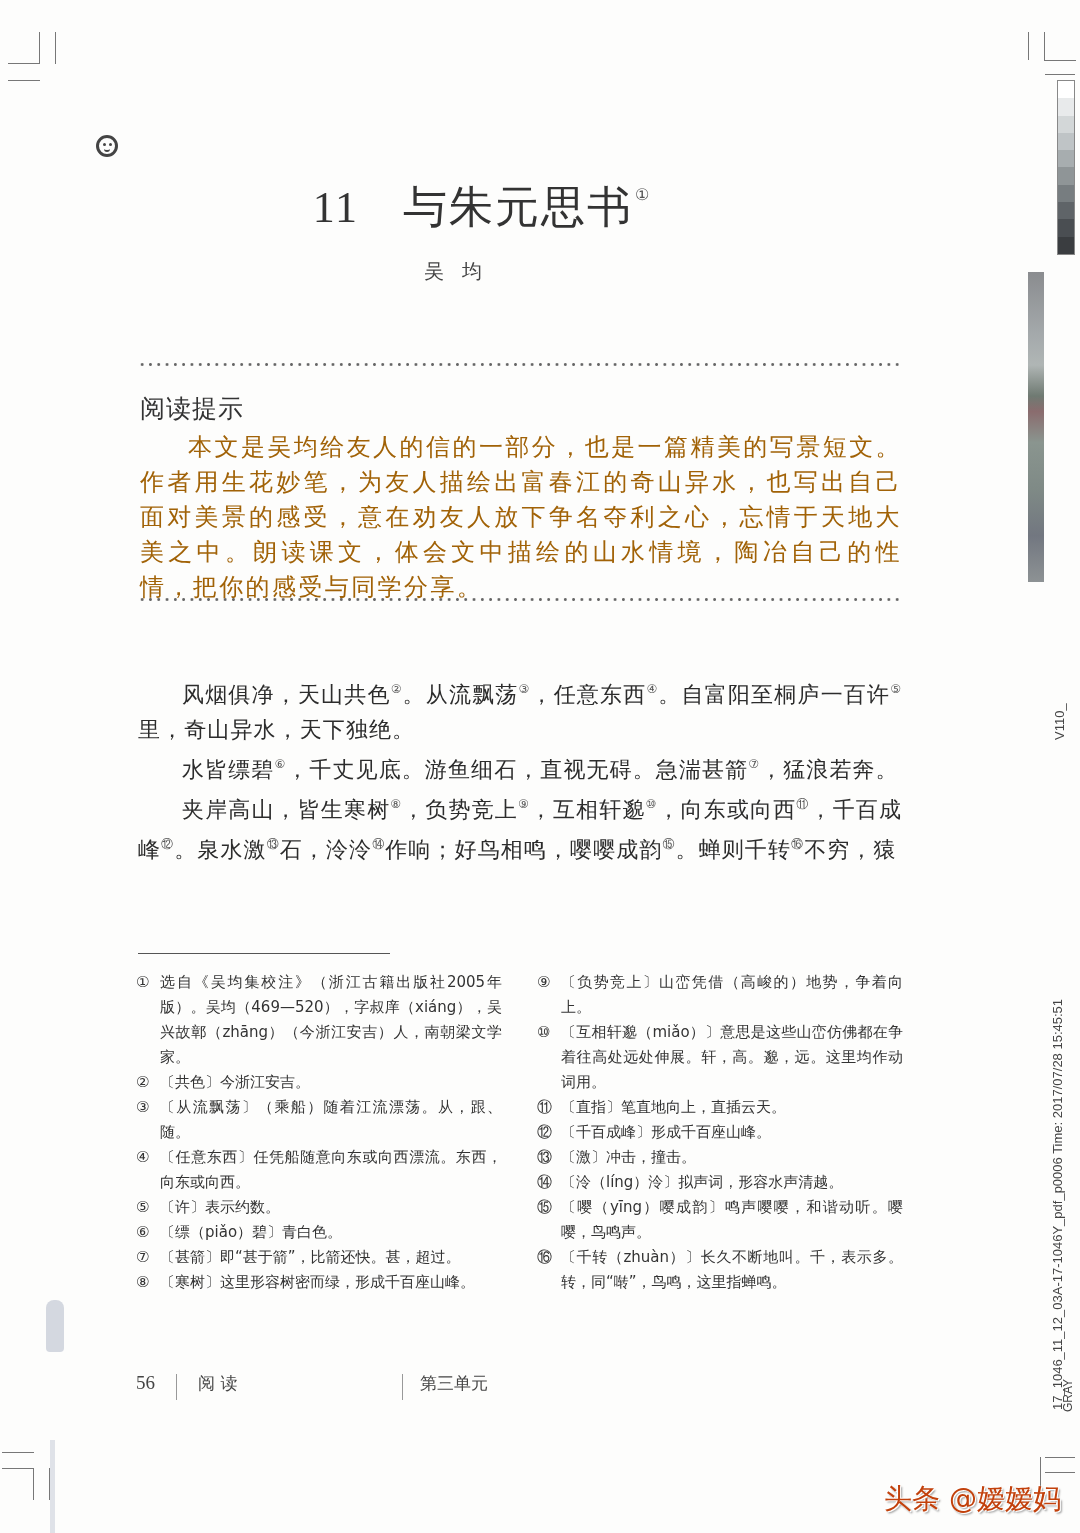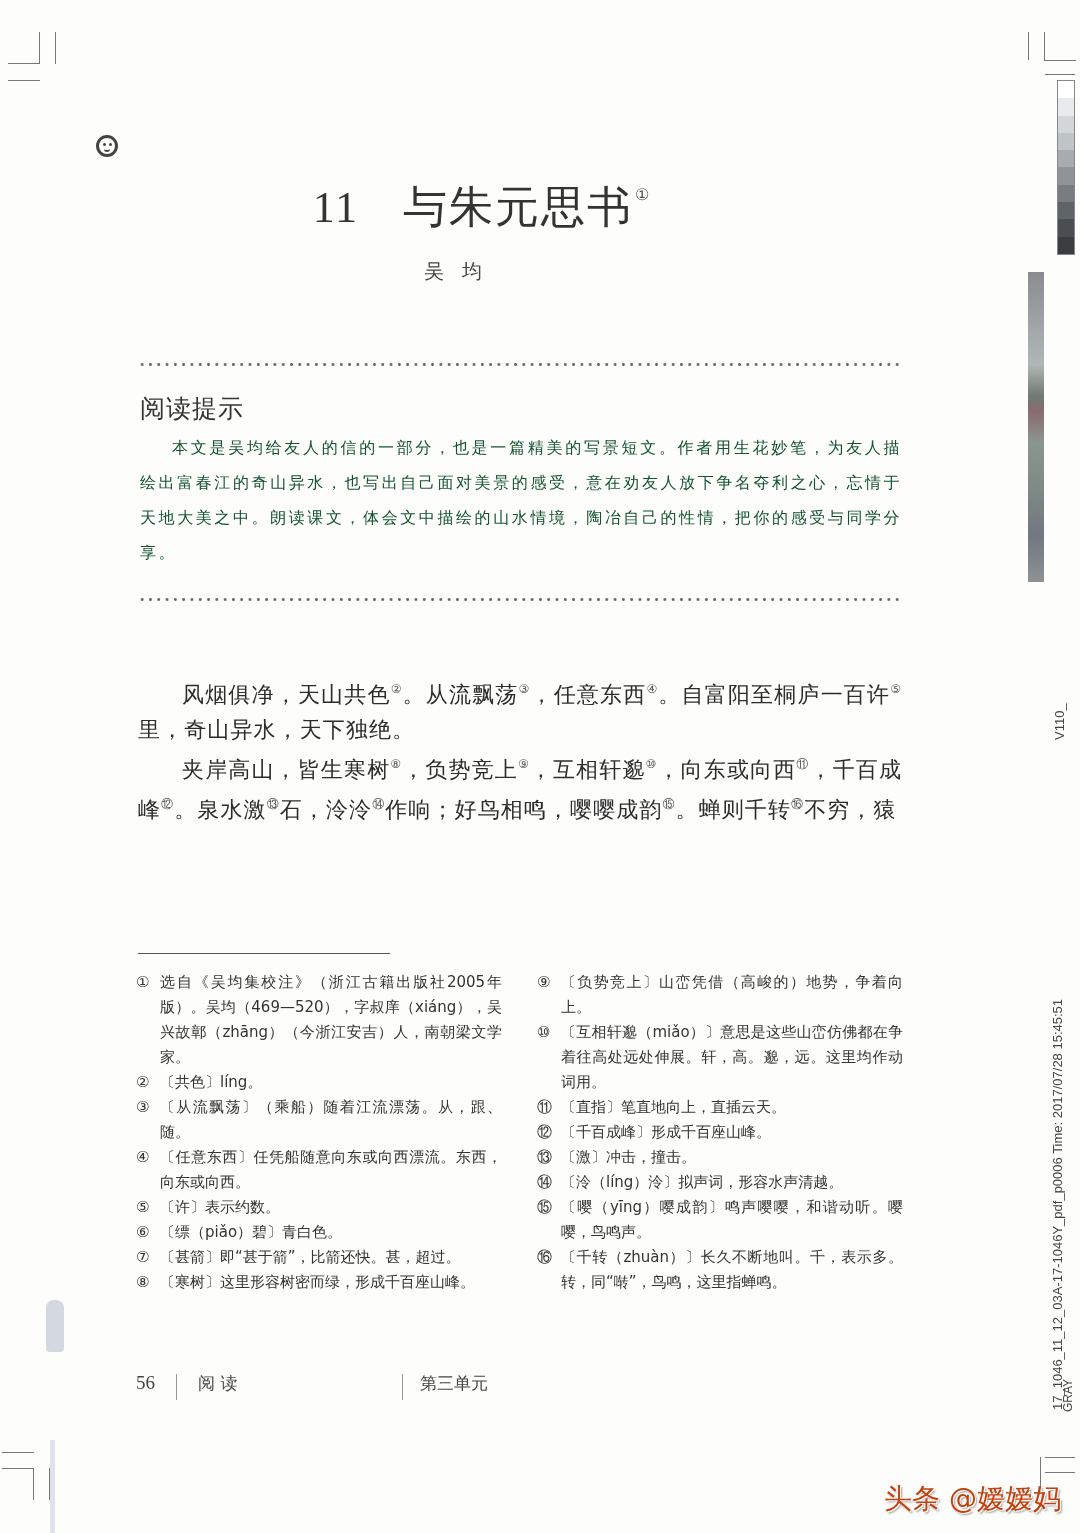--- a/index.html
+++ b/index.html
@@ -17,21 +17,21 @@
   .title { left: 0; width: 964px; top: 178px; text-align: center; font-size: 44px; color: #333; letter-spacing: 2px; }
   .title .num { font-family: "Liberation Serif", serif; margin-right: 44px; }
   .title sup { font-size: 16px; vertical-align: 22px; margin-left: 2px; color: #555; }
   .author { left: 0; width: 924px; top: 258px; text-align: center; font-size: 20px; letter-spacing: 18px; color: #444; }
 
   .dots { left: 138px; width: 764px; height: 3px;
     background-image: radial-gradient(circle, #666 1.2px, transparent 1.6px);
     background-size: 8.3px 3px; background-repeat: repeat-x; }
 
   .hint-head { left: 140px; top: 392px; font-size: 25px; color: #333; letter-spacing: 1px; }
-  .hint-body { left: 140px; top: 430px; width: 762px; font-size: 16px; line-height: 35px; color: #14532d; text-align: justify; letter-spacing: 2.4px; }
+  .hint-body { left: 140px; top: 430px; width: 762px; font-size: 24px; line-height: 35px; color: #a16207; text-align: justify; letter-spacing: 2.4px; }
   .hint-body p { margin: 0; text-indent: 2em; }
 
   .main { left: 138px; top: 672px; width: 764px; font-size: 22px; line-height: 35px; color: #2c2c2c; font-family: "DejaVu Sans", sans-serif; letter-spacing: 1.1px; }
   .main p { margin: 0; text-indent: 2em; text-align: justify; }
   .main sup { font-size: 12px; vertical-align: 9px; color: #555; }
 
   .fn-rule { left: 138px; top: 953px; width: 252px; height: 1px; background: #555; }
   .fn-col { top: 970px; width: 366px; font-family: "DejaVu Sans", sans-serif; font-size: 15px; line-height: 25px; color: #333; }
   .fn-col.left { left: 136px; }
   .fn-col.right { left: 537px; }
@@ -111,32 +111,33 @@
 
 <div class="abs hint-head">阅读提示</div>
 <div class="abs hint-body">
   <p>本文是吴均给友人的信的一部分，也是一篇精美的写景短文。作者用生花妙笔，为友人描绘出富春江的奇山异水，也写出自己面对美景的感受，意在劝友人放下争名夺利之心，忘情于天地大美之中。朗读课文，体会文中描绘的山水情境，陶冶自己的性情，把你的感受与同学分享。</p>
 </div>
 
 <div class="abs dots" style="top:598px;"></div>
 
 <div class="abs main" id="main-text">
     <p><span>风烟俱净，天山共色</span><sup>②</sup><span>。从流飘荡</span><sup>③</sup><span>，任意东西</span><sup>④</sup><span>。自富阳至桐庐一百许</span><sup>⑤</sup><span>里，奇山异水，天下独绝。</span></p>
+    <p><span>水皆缥碧</span><sup>⑥</sup><span>，千丈见底。游鱼细石，直视无碍。急湍甚箭</span><sup>⑦</sup><span>，猛浪若奔。</span></p>
     <p><span>夹岸高山，皆生寒树</span><sup>⑧</sup><span>，负势竞上</span><sup>⑨</sup><span>，互相轩邈</span><sup>⑩</sup><span>，向东或向西</span><sup>⑪</sup><span>，千百成峰</span><sup>⑫</sup><span>。泉水激</span><sup>⑬</sup><span>石，泠泠</span><sup>⑭</sup><span>作响；好鸟相鸣，嘤嘤成韵</span><sup>⑮</sup><span>。蝉则千转</span><sup>⑯</sup><span>不穷，猿</span></p>
   </div>
 
 <div class="abs fn-rule"></div>
 <div class="abs fn-col left" id="fn-left">
     <div class="fn">
       <span class="mk">①</span>
       <span class="tx">选自《吴均集校注》（浙江古籍出版社2005年版）。吴均（469—520），字叔庠（xiáng），吴兴故鄣（zhāng）（今浙江安吉）人，南朝梁文学家。</span>
     </div>
     <div class="fn">
       <span class="mk">②</span>
-      <span class="tx">〔共色〕líng。</span>
+      <span class="tx">〔共色〕今浙江安吉。</span>
     </div>
     <div class="fn">
       <span class="mk">③</span>
       <span class="tx">〔从流飘荡〕（乘船）随着江流漂荡。从，跟、随。</span>
     </div>
     <div class="fn">
       <span class="mk">④</span>
       <span class="tx">〔任意东西〕任凭船随意向东或向西漂流。东西，向东或向西。</span>
     </div>
     <div class="fn">

